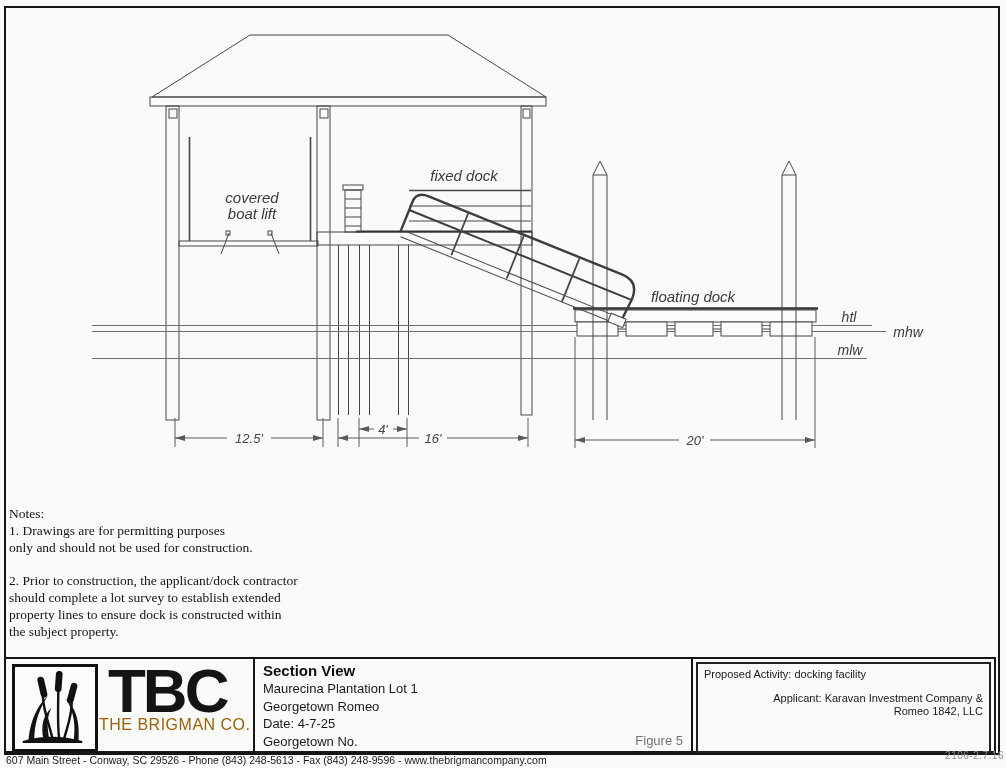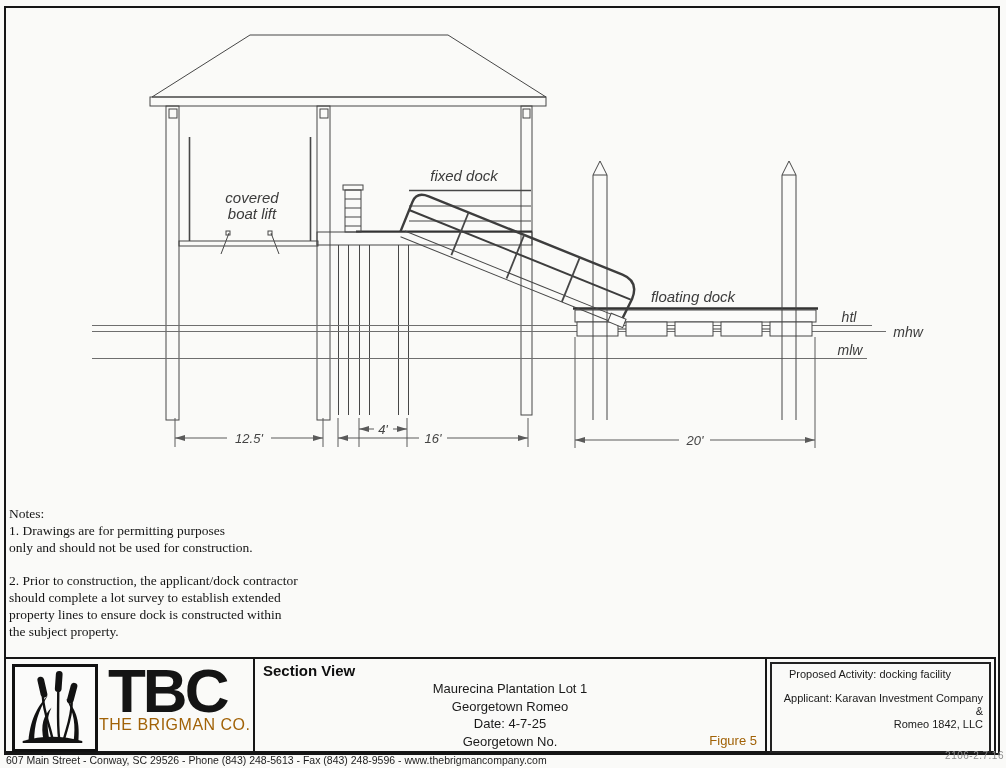--- a/index.html
+++ b/index.html
@@ -25,30 +25,30 @@
     border-right:2px solid #161616;border-bottom:2px solid #161616;
     display:flex;background:#fafaf8;box-sizing:border-box;
   }
   .tb-logo-cell{position:relative;width:249px;border-right:2px solid #161616;box-sizing:border-box;}
   .cattail-box{position:absolute;left:6px;top:5px;width:80px;height:82px;border:3px solid #111;background:#fbfbfa;}
   .tbc-monogram{
     position:absolute;left:102px;top:-4px;font-size:62px;font-weight:800;
     letter-spacing:-3px;color:#141414;font-family:"Liberation Sans",sans-serif;
   }
   .tbc-name{position:absolute;left:93px;top:57px;font-size:16px;letter-spacing:0.5px;color:#a16207;}
-  .tb-mid-cell{position:relative;width:512px;border-right:2px solid #161616;box-sizing:border-box;padding:2px 8px;}
+  .tb-mid-cell{position:relative;width:438px;border-right:2px solid #161616;box-sizing:border-box;padding:2px 8px;}
   .tb-title{font-size:15px;font-weight:bold;color:#0f0f0f;line-height:19px;}
-  .tb-line{font-size:13px;line-height:17.5px;color:#1a1a1a;text-align:center;}
-  .figure-label{position:absolute;right:8px;bottom:3px;font-size:13px;color:#a16207;}
+  .tb-line{font-size:13px;line-height:17.5px;color:#1a1a1a;}
+  .figure-label{position:absolute;right:8px;bottom:3px;font-size:13px;color:#737373;}
   .tb-right-cell{position:relative;flex:1;box-sizing:border-box;padding:3px;}
   .tb-right-inner{
     box-sizing:border-box;width:100%;height:91px;border:2px solid #222;
     padding:4px 6px;font-size:11px;line-height:13px;color:#1a1a1a;
   }
-  .proposed{white-space:pre-line;margin-left:11px;}
+  .proposed{white-space:pre-line;}
   .applicant{white-space:pre-line;margin-top:11px;text-align:right;}
   .footer-line{position:absolute;left:6px;top:754px;font-size:10.5px;color:#1c1c1c;white-space:nowrap;}
   .stamp{position:absolute;right:2px;top:750px;font-size:10px;color:#8d8d8d;letter-spacing:0.5px;margin-left:12px;}
 </style>
 </head>
 <body>
 
 <div class="page">
   <div class="sheet-border"></div>
 

